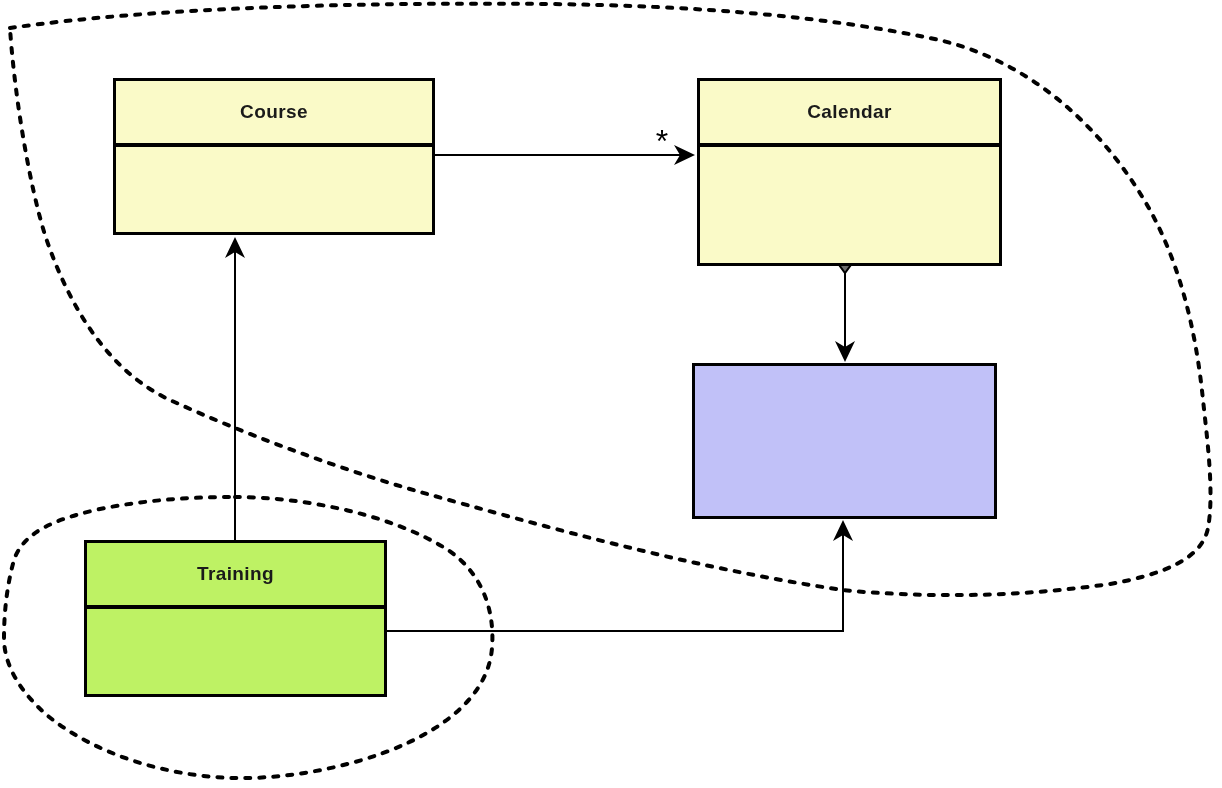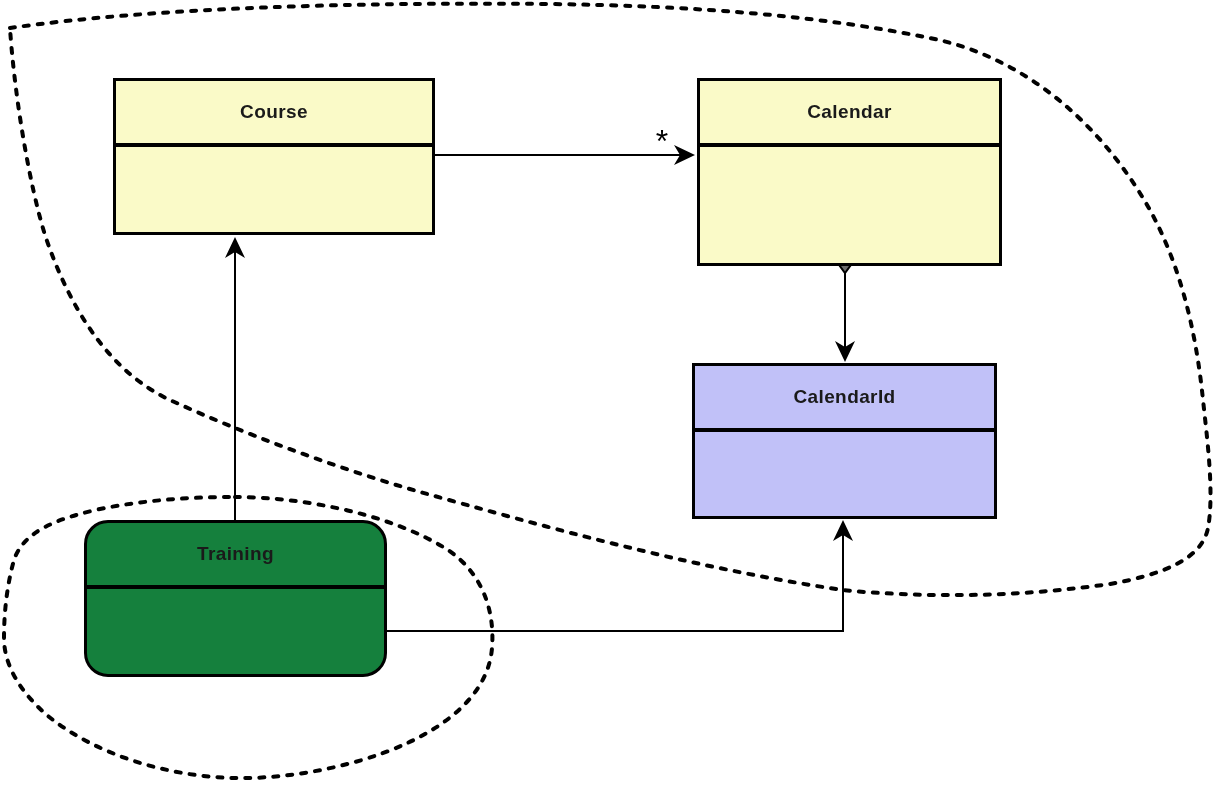--- a/index.html
+++ b/index.html
@@ -140,27 +140,24 @@
   </div>
 
   <div class="uml-class" style="left: 697px; top: 78px; width: 305px; height: 188px; background-color: rgb(250, 250, 200);">
     <div class="title-compartment">
       <span class="title-text">Calendar</span>
     </div>
     <div class="attr-compartment"></div>
   </div>
 
   <div class="uml-class" style="left: 692px; top: 363px; width: 305px; height: 156px; background-color: rgb(193, 193, 248);">
-    <div class="title-compartment">
-      <span class="title-text">CalendarId</span>
-    </div>
     <div class="attr-compartment"></div>
   </div>
 
-  <div class="uml-class" style="left: 84px; top: 520px; width: 303px; height: 157px; background-color: #15803d; border-radius: 24px;">
+  <div class="uml-class" style="left: 84px; top: 540px; width: 303px; height: 157px; background-color: #bef264;">
     <div class="title-compartment">
       <span class="title-text">Training</span>
     </div>
     <div class="attr-compartment"></div>
   </div>
 
   <div class="multiplicity-label">*</div>
 
 </div>
 

